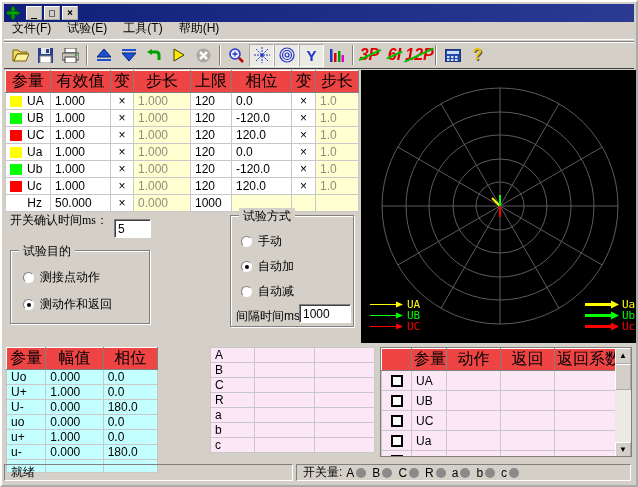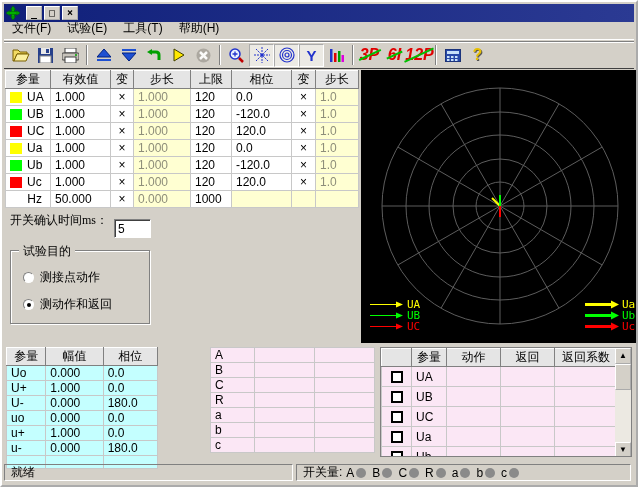--- a/index.html
+++ b/index.html
@@ -46,21 +46,21 @@
   .rtxt::after { content:""; position:absolute; left:-2px; right:-2px; top:45%; height:2px;
     background:#00C000; transform:rotate(-25deg); }
   .qmark { color:#E8C000; font-weight:bold; font-size:16px; text-shadow:1px 1px 0 #555; }
   .ytxt { color:#2233CC; font-weight:bold; font-size:15px; }
   
   .client { position:absolute; left:2px; top:66px; right:2px; bottom:25px; background:#D4D0C8; border-top:1px solid #404040; }
   
   table { border-collapse:collapse; table-layout:fixed; }
   .grid { position:absolute; background:#fff; border:1px solid #808080; }
   .grid th {
-    background:#e5e5e5; font-weight:normal; font-size:12px;
+    background:#ef4444; font-weight:normal; font-size:16px;
     border:1px solid; border-color:#fff #808080 #808080 #fff; padding:0 2px;
     overflow:hidden; white-space:nowrap;
   }
   .grid td {
     border:1px solid #C8C8C8; font-size:12px; padding:0 4px;
     overflow:hidden; white-space:nowrap; background:#fff;
   }
   
   #param-table { left:3px; top:68px; width:353px; }
   #param-table th { height:18px; }
@@ -438,20 +438,37 @@
     <div class="radio-row" style="left:12px; top:18px;">
       <span class="radio"></span>
       <span>测接点动作</span>
     </div>
     <div class="radio-row" style="left:12px; top:45px;">
       <span class="radio sel"></span>
       <span>测动作和返回</span>
     </div>
   </div>
 
+  <div class="groupbox" style="left:228px; top:213px; width:124px; height:112px;">
+    <span class="gtitle">试验方式</span>
+    <div class="radio-row" style="left:10px; top:17px;">
+      <span class="radio"></span>
+      <span>手动</span>
+    </div>
+    <div class="radio-row" style="left:10px; top:42px;">
+      <span class="radio sel"></span>
+      <span>自动加</span>
+    </div>
+    <div class="radio-row" style="left:10px; top:67px;">
+      <span class="radio"></span>
+      <span>自动减</span>
+    </div>
+    <span class="lbl" style="left:5px; top:92px;">间隔时间ms</span>
+    <input class="tinput" style="left: 68px; top: 88px; width: 52px; height: 19px;" value="1000">
+  </div>
 
   <table class="grid" id="seq-table">
     <colgroup>
         <col style="width:39px">
         <col style="width:57px">
         <col style="width:54px">
       </colgroup>
     <tbody>
         <tr>
       <th>参量</th>

